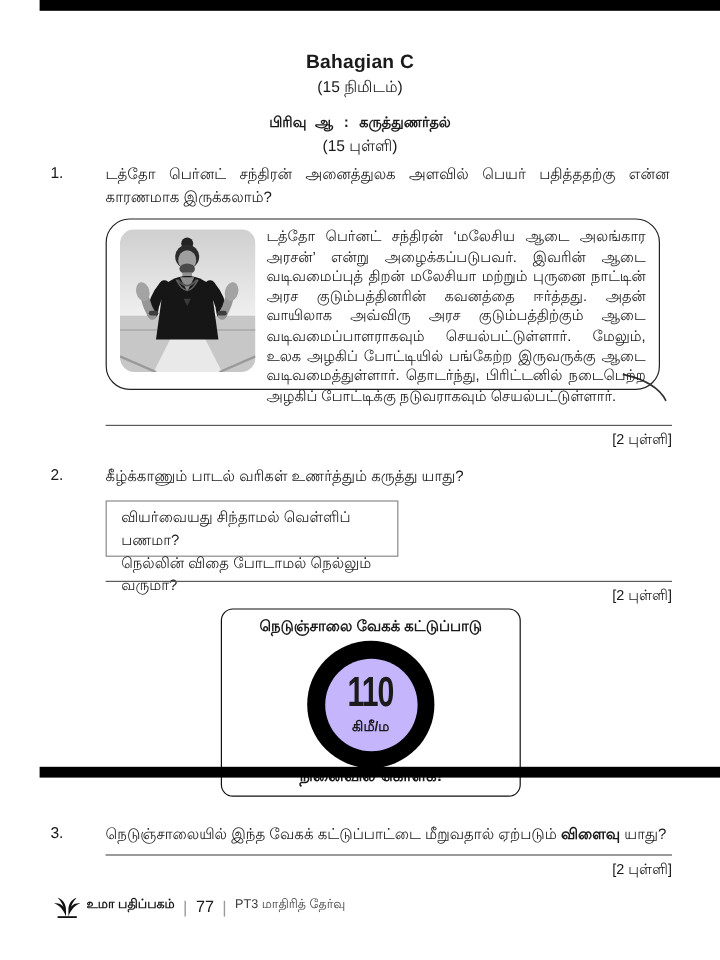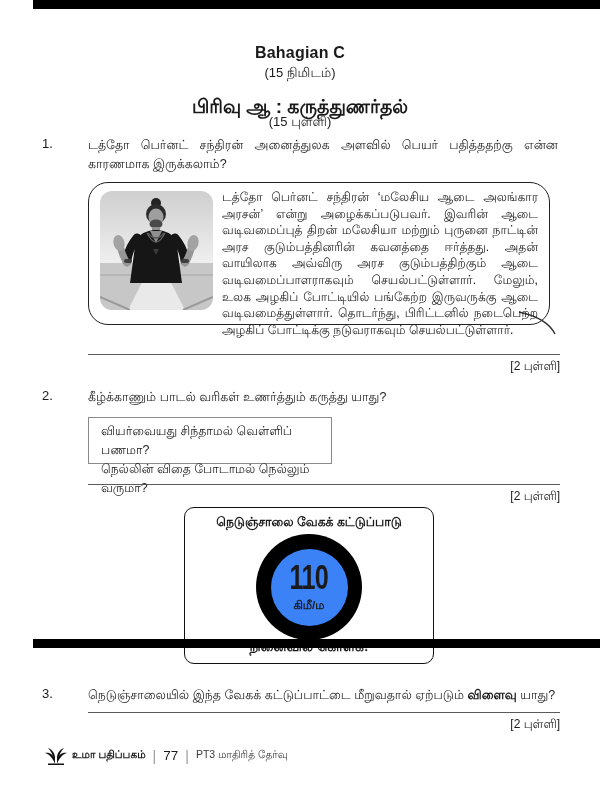--- a/index.html
+++ b/index.html
@@ -7,21 +7,21 @@
   body { font-family: "Liberation Sans", "DejaVu Sans", sans-serif; color: #1a1a1a; }
   .page { position: relative; width: 600px; height: 648px; background: #fff; }
 
   .edge-bar { position: absolute; left: 33px; right: 0; height: 9px; background: #000; }
   .edge-bar.top { top: 0; }
   .edge-bar.bottom { bottom: 0; }
 
   .center { position: absolute; left: 0; width: 600px; text-align: center; }
   .h-main { top: 44px; font-size: 16px; font-weight: bold; letter-spacing: .2px; }
   .h-time { top: 65px; font-size: 13px; }
-  .h-sub  { top: 96px; font-size: 19px; font-weight: bold; }
+  .h-sub  { top: 96px; font-size: 12px; font-weight: bold; font-family: Liberation Mono, monospace; }
   .h-marks{ top: 114px; font-size: 13px; }
 
   .qnum { position: absolute; left: 42px; font-size: 13px; }
   .qtext { position: absolute; left: 88px; width: 470px; font-size: 12.5px; line-height: 19px; text-align: justify; }
 
   .passage-box { position: absolute; left: 88px; top: 182px; width: 462px; height: 143px;
                  border: 1.6px solid #222; border-radius: 20px; }
   .swoosh { position: absolute; right: -8px; bottom: -12px; }
   .photo { position: absolute; left: 11px; top: 8px; width: 113px; height: 119px;
            border-radius: 12px; overflow: hidden; }
@@ -33,21 +33,21 @@
 
   .verse-box { position: absolute; left: 88px; top: 417px; width: 244px; height: 47px;
                border: 1px solid #8a8a8a; padding: 4px 0 0 12px;
                font-size: 12.4px; line-height: 19px; }
 
   .sign-box { position: absolute; left: 184px; top: 507px; width: 250px; height: 157px;
               border: 1.7px solid #111; border-radius: 10px; text-align: center; }
   .sign-header { margin-top: 7px; font-size: 12.4px; font-weight: bold; }
   .speed-ring { width: 106px; height: 106px; border-radius: 50%; background: #000;
                 margin: 3px auto 0 auto; display: flex; align-items: center; justify-content: center; }
-  .speed-inner { width: 77px; height: 77px; border-radius: 50%; background: #3b82f6;
+  .speed-inner { width: 77px; height: 77px; border-radius: 50%; background: #c4b5fd;
                  display: flex; flex-direction: column; align-items: center; justify-content: center; }
   .speed-value { font-size: 35px; font-weight: bold; line-height: 30px; letter-spacing: -1px;
                  transform: scaleX(0.72); transform-origin: center; }
   .speed-unit { font-size: 11.5px; font-weight: bold; margin-top: 7px; }
   .sign-caption { position: absolute; bottom: 7px; left: 0; width: 100%;
                   font-size: 13.5px; font-weight: bold; }
 
   .footer { position: absolute; left: 45px; top: 748px; height: 20px;
             display: flex; align-items: flex-start; }
   .footer .pub { font-size: 10.5px; font-weight: bold; margin-left: 5px; }

